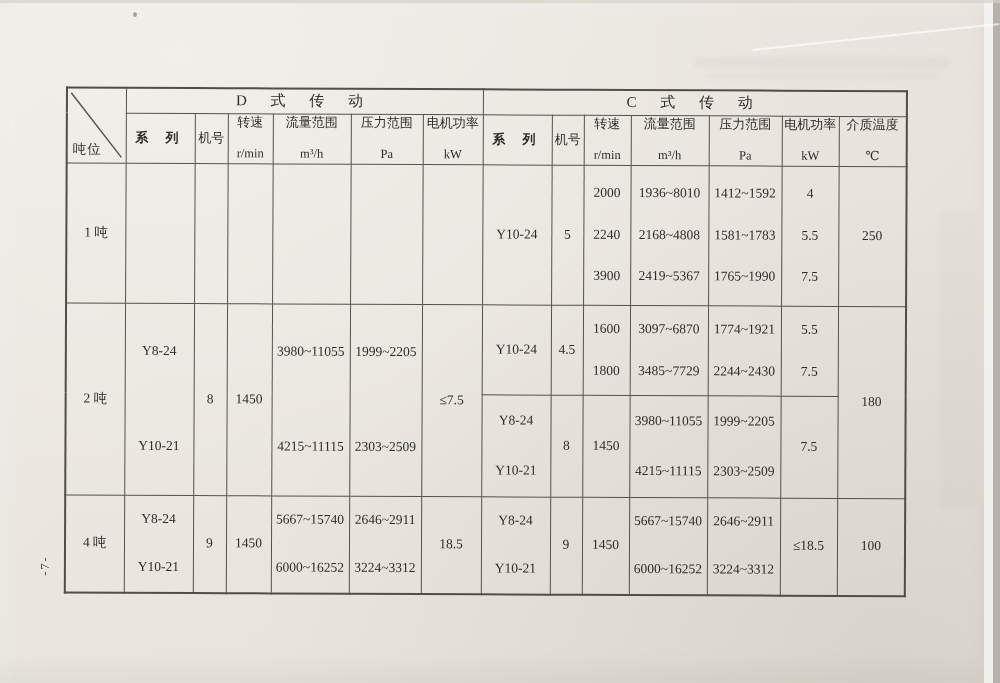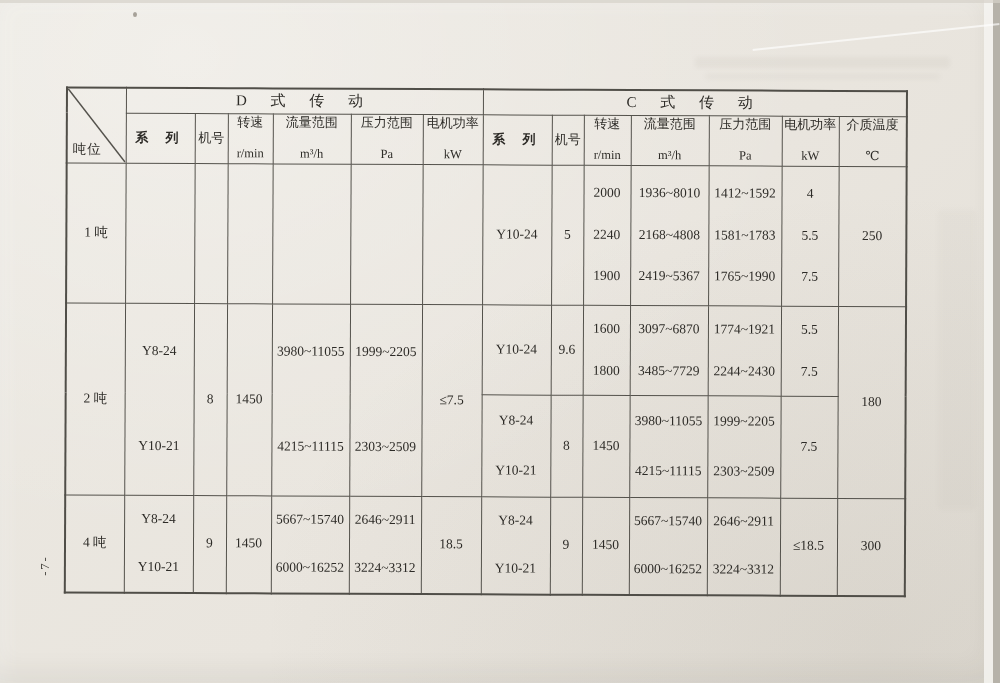--- a/index.html
+++ b/index.html
@@ -50,21 +50,21 @@
   tr.r4{height:90px;} tr.r5{height:102px;} tr.r6{height:98px;}
 
   td.sec{font-size:15px;letter-spacing:10px;white-space:nowrap;}
   td.colhead{font-size:13px;}
   .unit{font-size:12.5px;margin-top:16px;}
   .serieshead{letter-spacing:7px;font-weight:bold;}
 
   .stackbox{display:flex;flex-direction:column;justify-content:space-around;align-items:center;width:100%;}
   .h138{height:124px;} .h88{height:84px;} .h100{height:100px;} .h96{height:96px;} .h190{height:190px;}
 
-  td.corner{position:relative;}
+  td.corner{position:relative;border-radius:14px;}
   td.corner svg{position:absolute;inset:0;width:100%;height:100%;display:block;}
   .corner-label{position:absolute;left:5px;bottom:4px;font-size:13.5px;letter-spacing:1px;}
 </style>
 </head>
 <body>
 
 <div class="paper">
   <div class="edge-hi"></div>
   <div class="edge-dark"></div>
   <div class="edge-top"></div>
@@ -164,21 +164,21 @@
       <td></td>
       <td></td>
       <td></td>
       <td></td>
       <td>Y10-24</td>
       <td>5</td>
       <td>
             <div class="stackbox h138">
         <span>2000</span>
         <span>2240</span>
-        <span>1900</span>
+        <span>3900</span>
             </div>
           </td>
       <td>
             <div class="stackbox h138">
         <span>1936~8010</span>
         <span>2168~4808</span>
         <span>2419~5367</span>
             </div>
           </td>
       <td>
@@ -215,21 +215,21 @@
             </div>
           </td>
       <td rowspan="2">
             <div class="stackbox h190">
         <span>1999~2205</span>
         <span>2303~2509</span>
             </div>
           </td>
       <td rowspan="2">≤7.5</td>
       <td>Y10-24</td>
-      <td>9.6</td>
+      <td>4.5</td>
       <td>
             <div class="stackbox h88">
         <span>1600</span>
         <span>1800</span>
             </div>
           </td>
       <td>
             <div class="stackbox h88">
         <span>3097~6870</span>
         <span>3485~7729</span>
@@ -311,17 +311,17 @@
         <span>6000~16252</span>
             </div>
           </td>
       <td>
             <div class="stackbox h96">
         <span>2646~2911</span>
         <span>3224~3312</span>
             </div>
           </td>
       <td>≤18.5</td>
-      <td>300</td>
+      <td>100</td>
     </tr>
   </tbody>
     </table>
 </div>
 
 </body></html>

